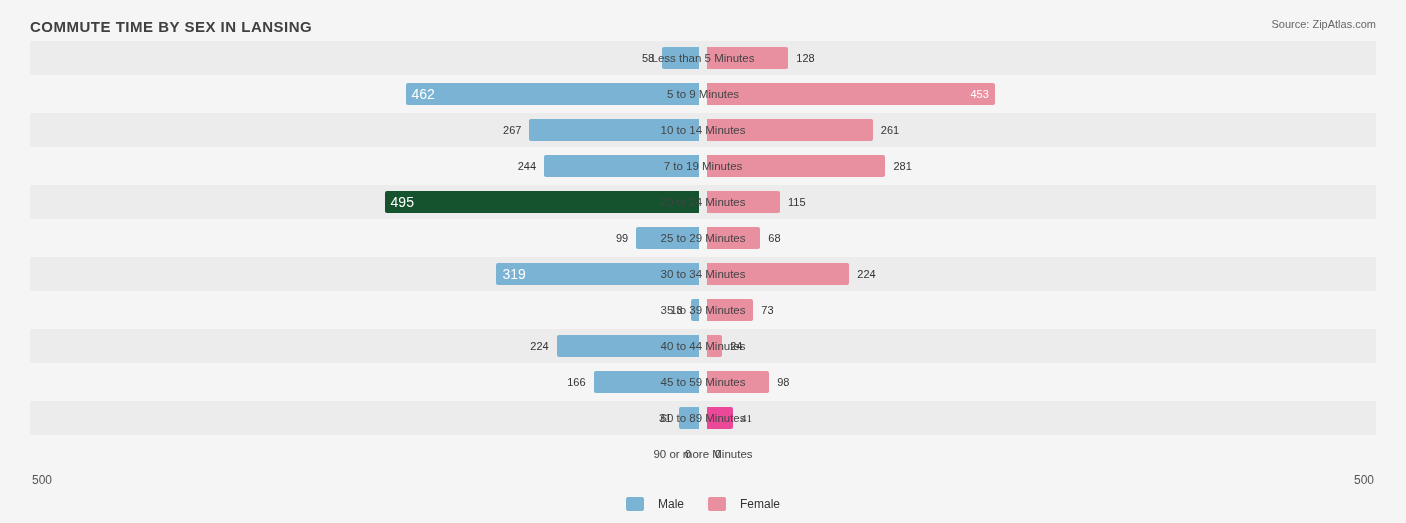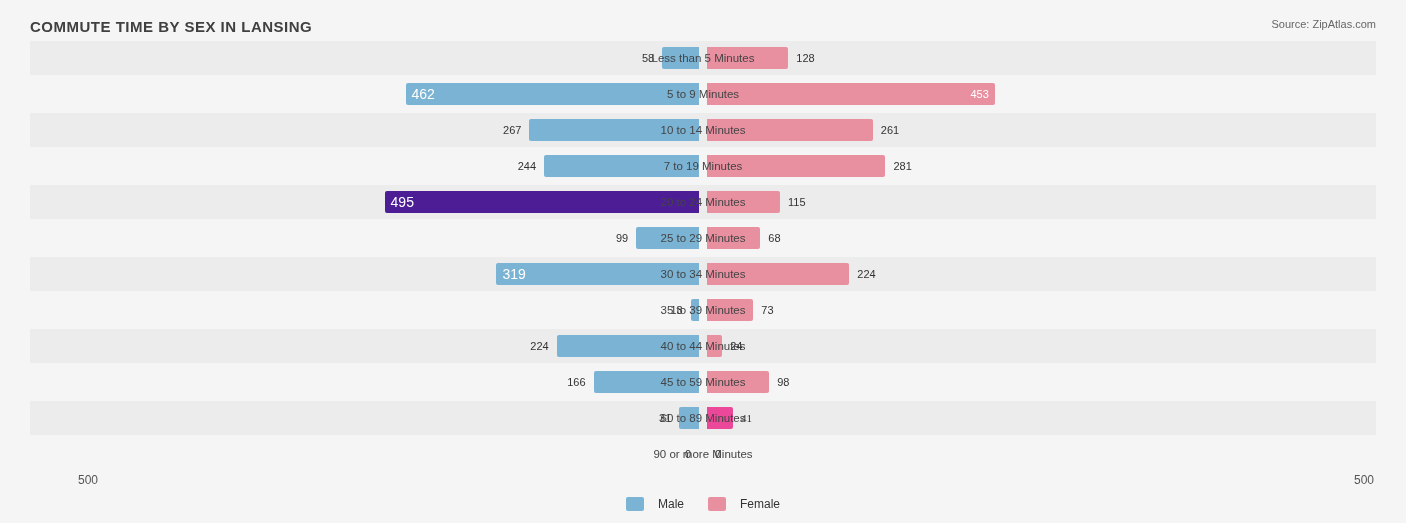--- a/index.html
+++ b/index.html
@@ -150,21 +150,20 @@
       height: 14px;
       border-radius: 2px;
     }
     .axis-labels {
       display: flex;
       justify-content: space-between;
       font-size: 12px;
       color: #555;
       margin-top: 2px;
       padding: 0 2px;
-      margin-left: 46px;
     }
   </style>
 </head>
 <body>
 
 <div class="chart-container">
   <div class="chart-title">COMMUTE TIME BY SEX IN LANSING</div>
   <div class="source-text">Source: ZipAtlas.com</div>
 
   <div class="bars-area" id="bars-area">
@@ -231,21 +230,21 @@
       </div>
 
       <div class="right-section">
         <div class="bar-female" style="width:26.68080808080808%; background:#e88fa0;">
           <span class="value-female">281</span>
         </div>
       </div>
     </div>
       <div class="row">
       <div class="left-section">
-        <div class="bar-male" style="width:47%; background:#4c1d95;">
+        <div class="bar-male" style="width:47%; background:#14532d;">
           <span class="value-inside-male">495</span>
         </div>
       </div>
 
       <div class="label-center">
         <span class="category-label">20 to 24 Minutes</span>
       </div>
 
       <div class="right-section">
         <div class="bar-female" style="width:10.919191919191919%; background:#e88fa0;">

